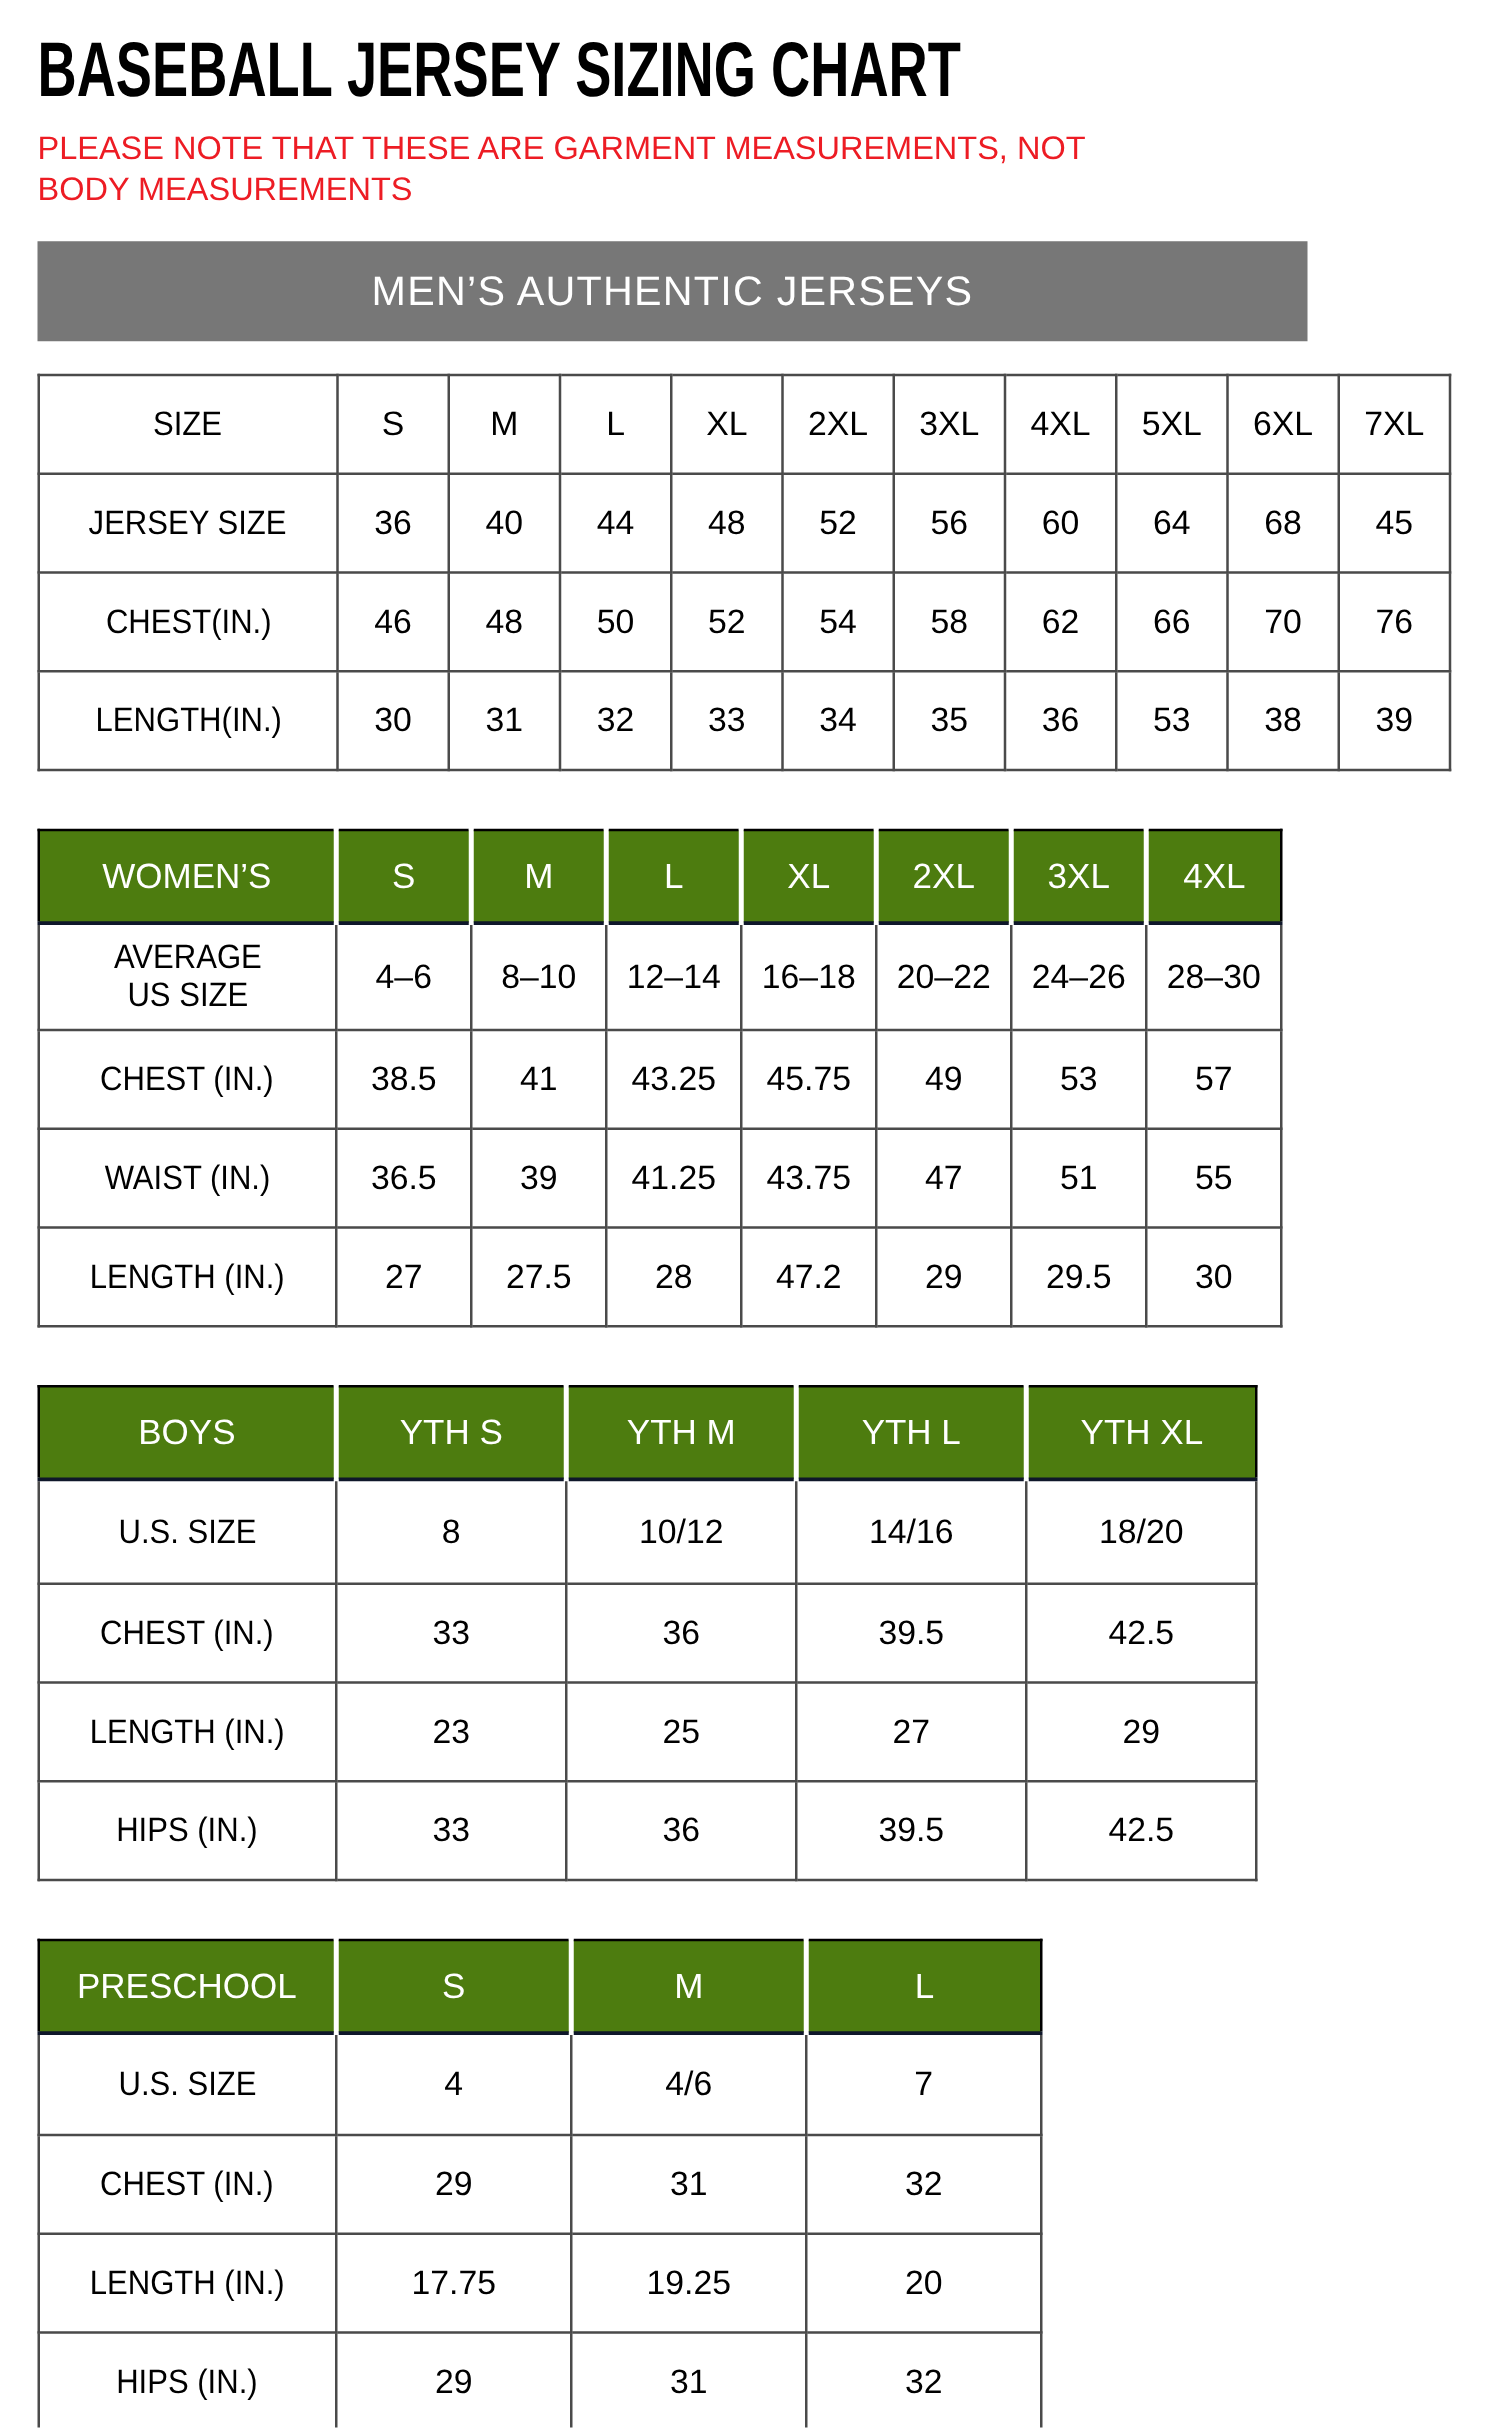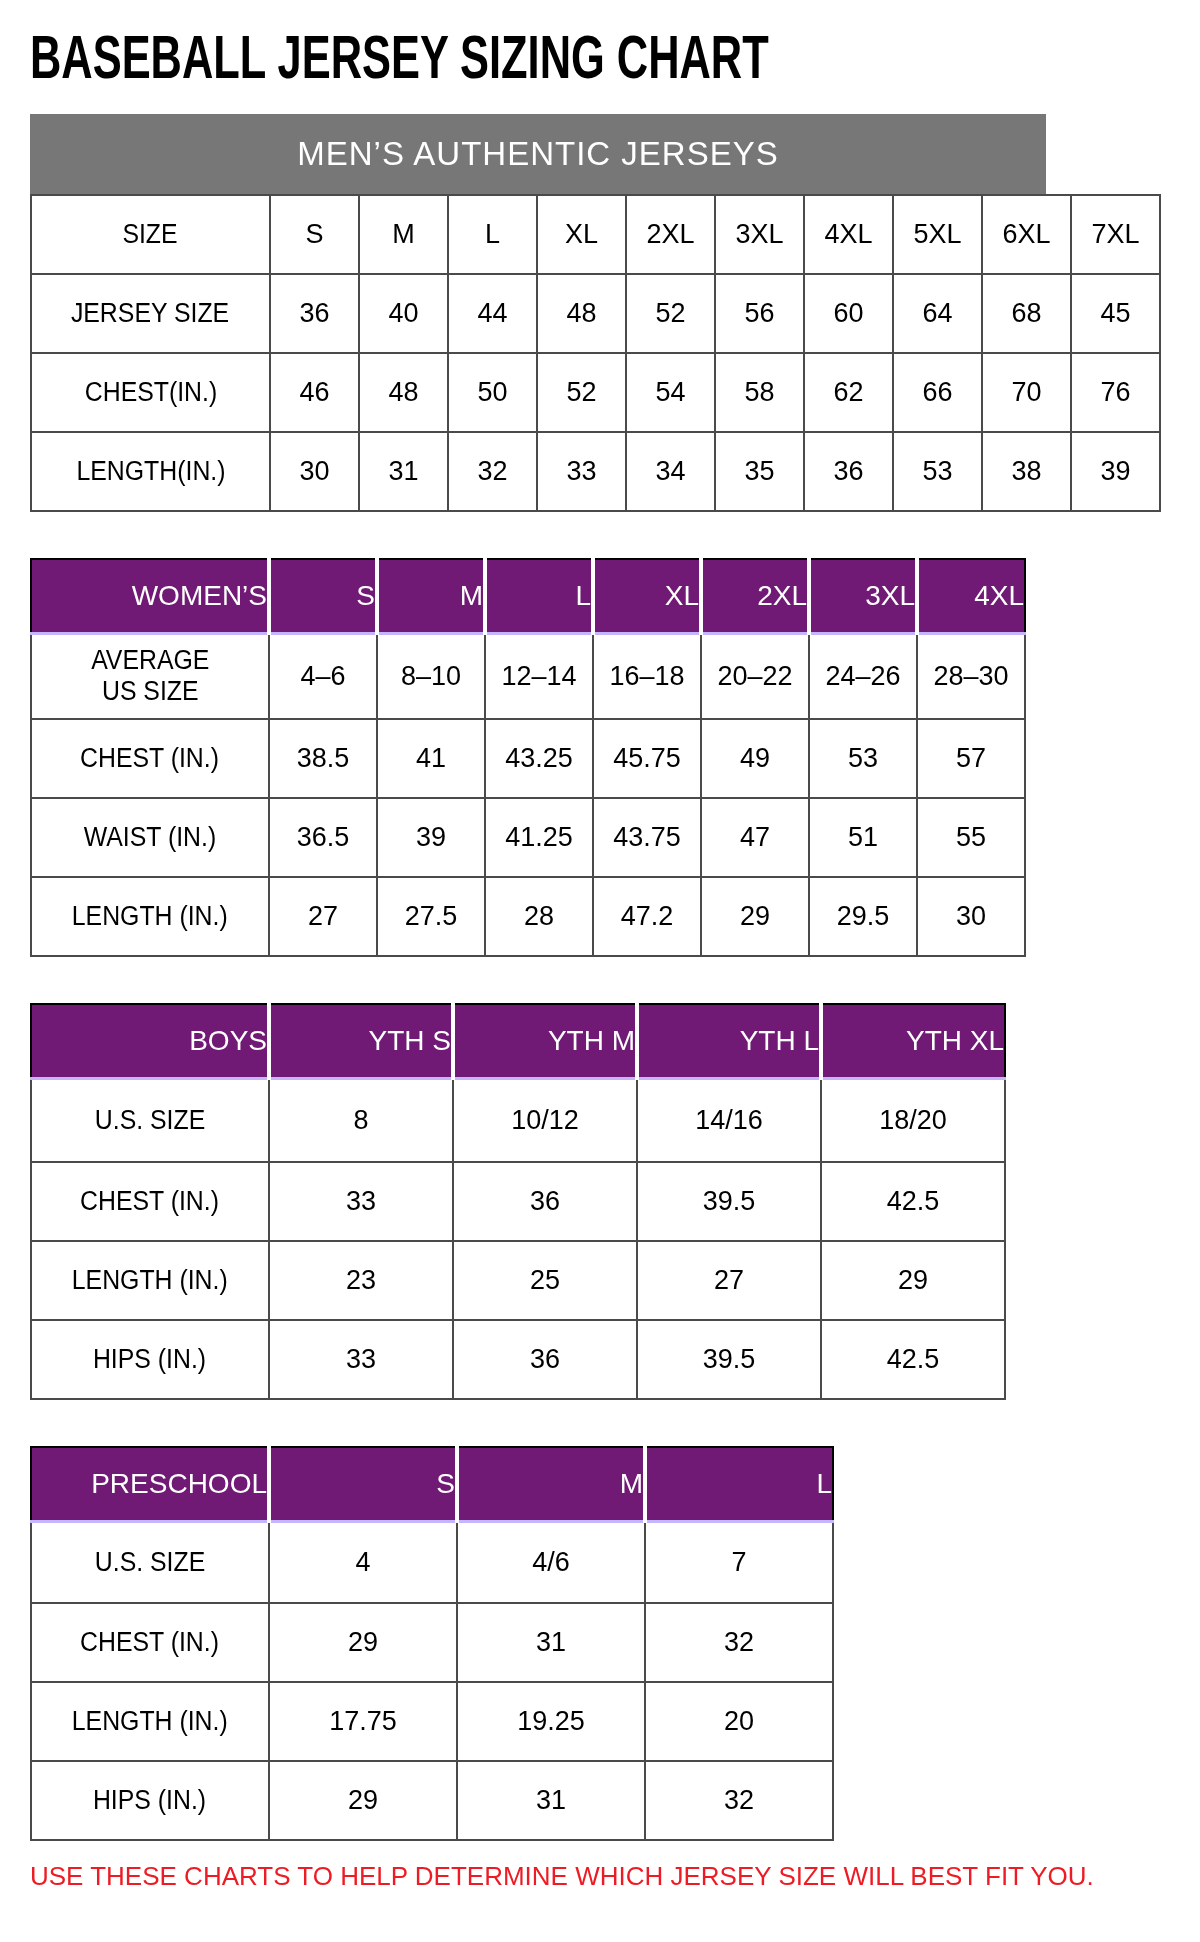--- a/index.html
+++ b/index.html
@@ -56,52 +56,53 @@
   table.tbl td {
     border: 2px solid #4a4a4a;
     text-align: center;
     vertical-align: middle;
     font-size: 27px;
     height: 79px;
     white-space: pre-line;
     color: #000;
   }
   table.tbl th {
-    background: #701a75;
+    background: #4d7c0f;
     color: #fff;
     font-weight: normal;
     font-size: 28px;
     height: 74px;
-    text-align: right;
+    text-align: center;
     vertical-align: middle;
     border-left: 4px solid #ffffff;
-    border-bottom: 3px solid #c4b5fd;
+    border-bottom: 3px solid #0f172a;
   }
   table.tbl th:first-child { border-left: none; }
 
   .lbl { display: inline-block; transform: scaleX(0.92); white-space: pre-line; line-height: 1.15; }
 
-  .t-mens   { width: 1130px; }
+  .t-mens   { width: 1130px; margin-top: 26px; }
   .t-womens { width: 994px; }
   .t-boys   { width: 974px; }
   .t-preschool { width: 802px; padding-left: 20px; }
 
   .t-womens tr:nth-child(2) td { height: 86px; }
   .t-boys tr:nth-child(2) td { height: 84px; }
   .t-preschool td { height: 80px; }
   .t-preschool th { height: 76px; }
   .t-preschool tr:nth-child(2) td { height: 82px; }
 </style>
 </head>
 <body>
 
 <div class="content">
 
   <h1 class="page-title">BASEBALL JERSEY SIZING CHART</h1>
 
+  <p class="note">PLEASE NOTE THAT THESE ARE GARMENT MEASUREMENTS, NOT BODY MEASUREMENTS</p>
 
   <section class="sec first">
     <div class="banner">MEN’S AUTHENTIC JERSEYS</div>
     <table class="tbl t-mens">
       <colgroup>
         <col style="width:239px">
         <col style="width:89px">
           <col style="width:89px">
           <col style="width:89px">
           <col style="width:89px">

